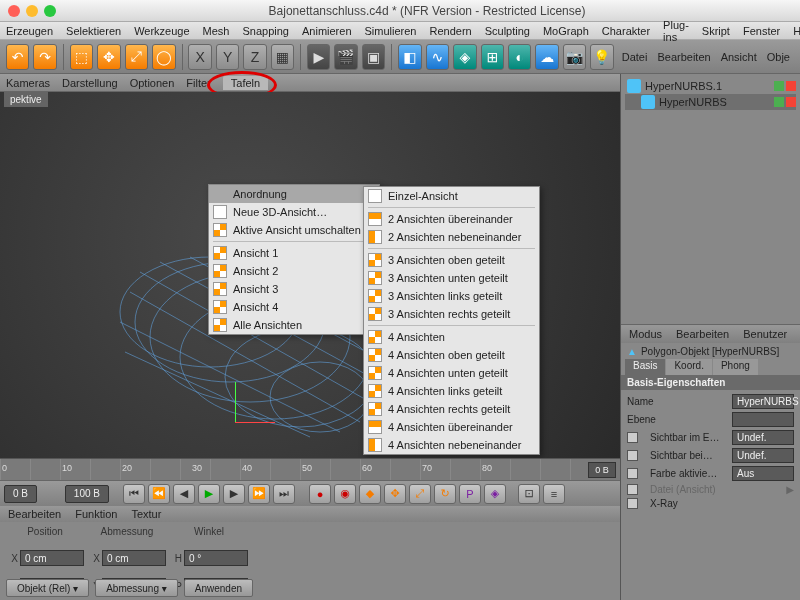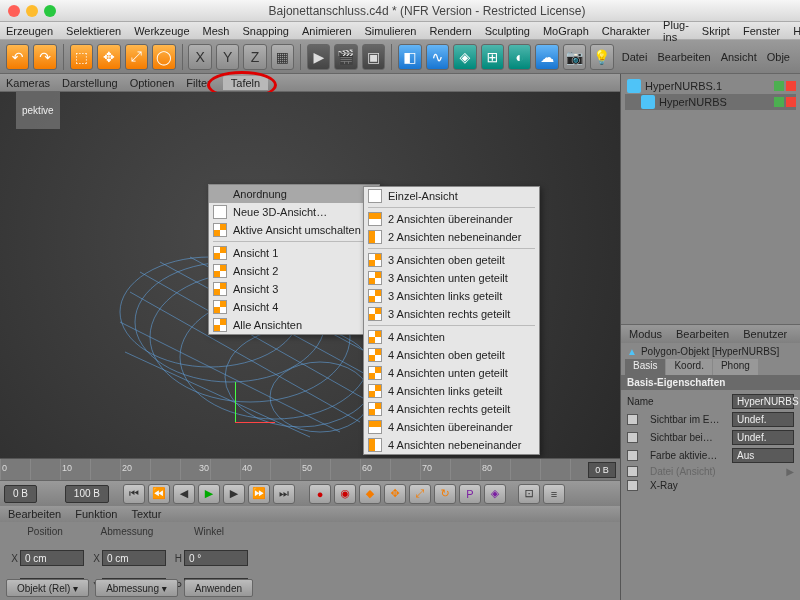--- a/index.html
+++ b/index.html
@@ -19,21 +19,21 @@
   .toolbar .sep { width:1px; height:26px; background:#666; margin:0 2px; }
   .toolbar .spacer{flex:1;}
   .right-tools{display:flex;gap:10px;font-size:11px;color:#222;padding-right:4px;}
   .right-tools span{cursor:default;}
   .maingrid{display:grid;grid-template-columns:1fr 180px;height:calc(600px - 22px - 18px - 34px);}
   .viewport-col{display:flex;flex-direction:column;background:#3a3a3a;position:relative;}
   .vp-tabs{height:18px;background:linear-gradient(#9c9c9c,#868686);display:flex;align-items:center;padding:0 6px;gap:12px;font-size:11px;border-bottom:1px solid #666;}
   .vp-tabs .active-tab{background:#b8b8b8;padding:1px 8px;border-radius:2px 2px 0 0;position:relative;}
   .red-circle{position:absolute;left:-16px;top:-5px;width:70px;height:28px;border:3px solid #d00;border-radius:50%;pointer-events:none;}
   .viewport{flex:1;background:radial-gradient(circle at 40% 40%,#4a4a4a,#2a2a2a);position:relative;overflow:hidden;}
-  .persp-label{position:absolute;top:0;left:16px;background:rgba(120,120,120,.7);color:#eee;padding:13px 6px;font-size:10px;}
+  .persp-label{position:absolute;top:0;left:4px;background:rgba(120,120,120,.7);color:#eee;padding:2px 6px;font-size:10px;}
   .axes{position:absolute;left:235px;top:330px;}
   .axes .x{position:absolute;width:40px;height:1px;background:#f44;top:0;left:0;}
   .axes .y{position:absolute;width:1px;height:40px;background:#4f4;top:-40px;left:0;}
   .mesh{position:absolute;left:100px;top:130px;width:300px;height:220px;opacity:.9;}
   .mesh svg{width:100%;height:100%;}
   .context-menu{position:absolute;background:#e6e6e6;border:1px solid #888;box-shadow:2px 2px 6px rgba(0,0,0,.4);font-size:11px;}
   .context-menu .mi{display:flex;align-items:center;padding:3px 18px 3px 24px;white-space:nowrap;min-width:130px;position:relative;}
   .context-menu .mi.hl{background:#a8a8a8;}
   .context-menu .mi .arrow{position:absolute;right:6px;font-size:9px;}
   .context-menu .sep{height:1px;background:#bbb;margin:2px 4px;}
@@ -281,21 +281,21 @@
             <span>4 Ansichten nebeneinander</span>
           </div>
         </div>
     </div>
 
     <div class="timeline">
       <div class="ruler" id="ruler">
           <span style="left: 2px;">0</span>
           <span style="left: 62px;">10</span>
           <span style="left: 122px;">20</span>
-          <span style="left: 199px;">30</span>
+          <span style="left: 192px;">30</span>
           <span style="left: 242px;">40</span>
           <span style="left: 302px;">50</span>
           <span style="left: 362px;">60</span>
           <span style="left: 422px;">70</span>
           <span style="left: 482px;">80</span>
         </div>
       <div class="time-field">0 B</div>
     </div>
 
     <div class="playbar">
@@ -418,20 +418,24 @@
           <div class="attr-tab">Koord.</div>
           <div class="attr-tab">Phong</div>
         </div>
       <div class="attr-section">Basis-Eigenschaften</div>
       <div class="attr-body" id="attr-body">
           <div class="attr-row">
             <label>Name</label>
             <div class="attr-in">HyperNURBS</div>
           </div>
           <div class="attr-row">
+            <label>Ebene</label>
+            <div class="attr-in"></div>
+          </div>
+          <div class="attr-row">
             <div class="attr-chk"></div>
             <label>Sichtbar im Editor</label>
             <div class="attr-in">Undef.</div>
           </div>
           <div class="attr-row">
             <div class="attr-chk"></div>
             <label>Sichtbar beim Rendern</label>
             <div class="attr-in">Undef.</div>
           </div>
           <div class="attr-row">

